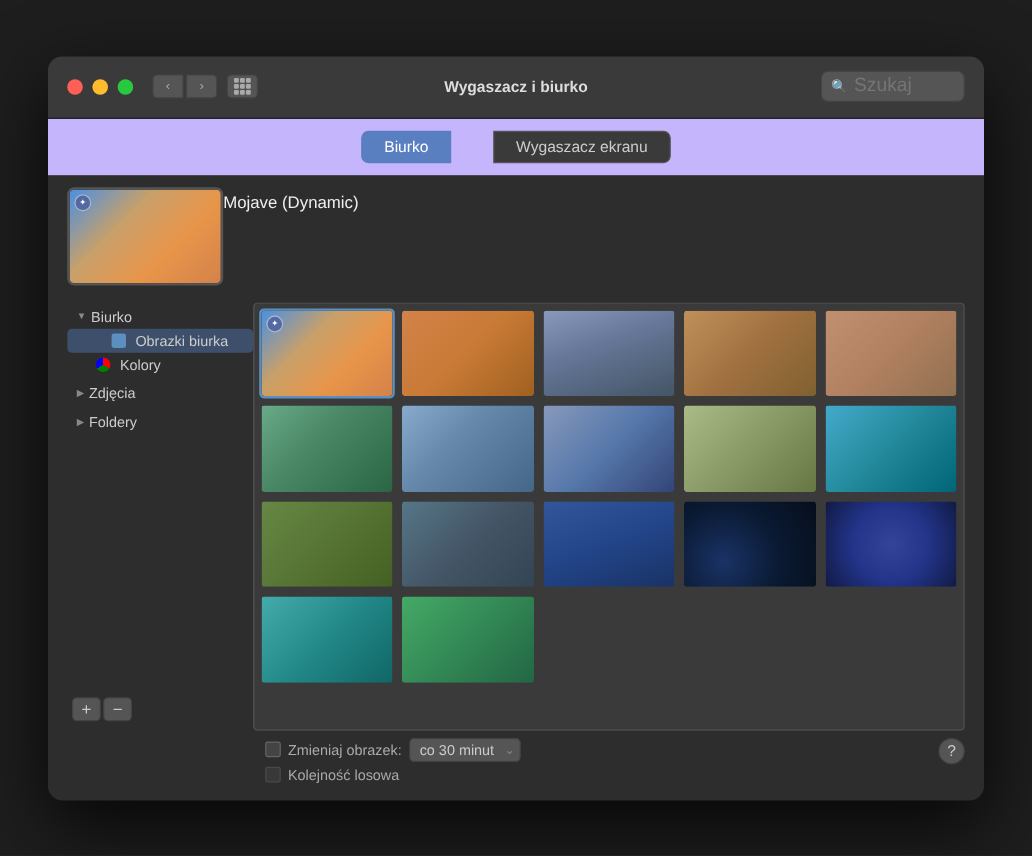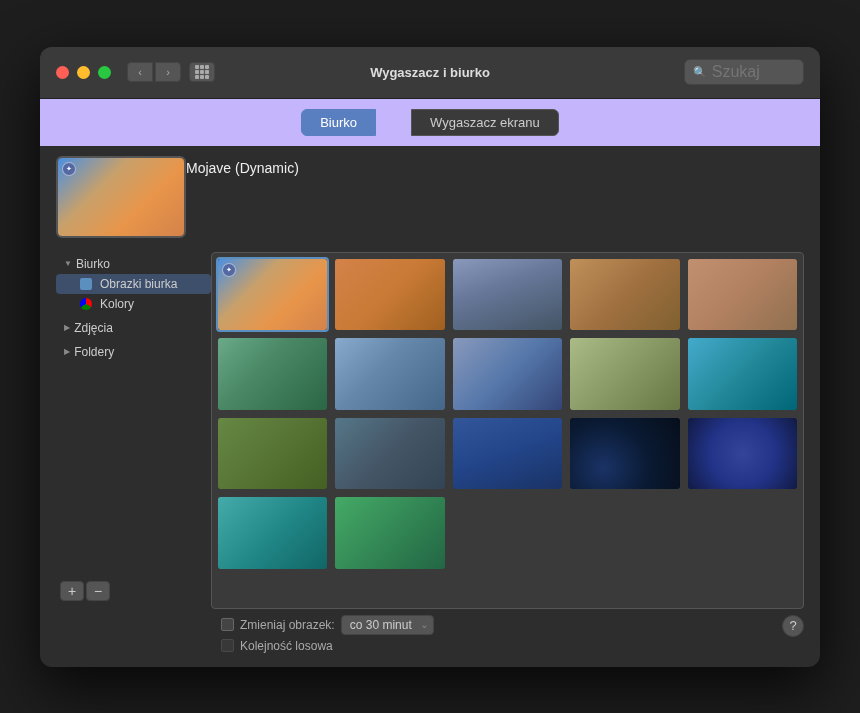--- a/index.html
+++ b/index.html
@@ -224,21 +224,21 @@
     .sidebar-item {
       display: flex;
       align-items: center;
       gap: 8px;
       padding: 3px 8px 3px 24px;
       font-size: 12px;
       color: #ccc;
       cursor: pointer;
       border-radius: 4px;
     }
-    .sidebar-item.active { background: rgba(88,130,200,0.4); }
+    .sidebar-item.active { background: rgba(88,130,200,0.4); justify-content: center; }
     .item-icon-square {
       width: 12px;
       height: 12px;
       border-radius: 2px;
       background: #5a8fc0;
       flex-shrink: 0;
     }
     .item-icon-circle {
       width: 12px;
       height: 12px;

